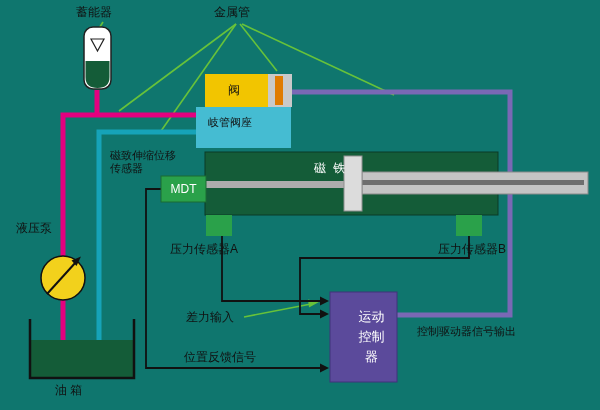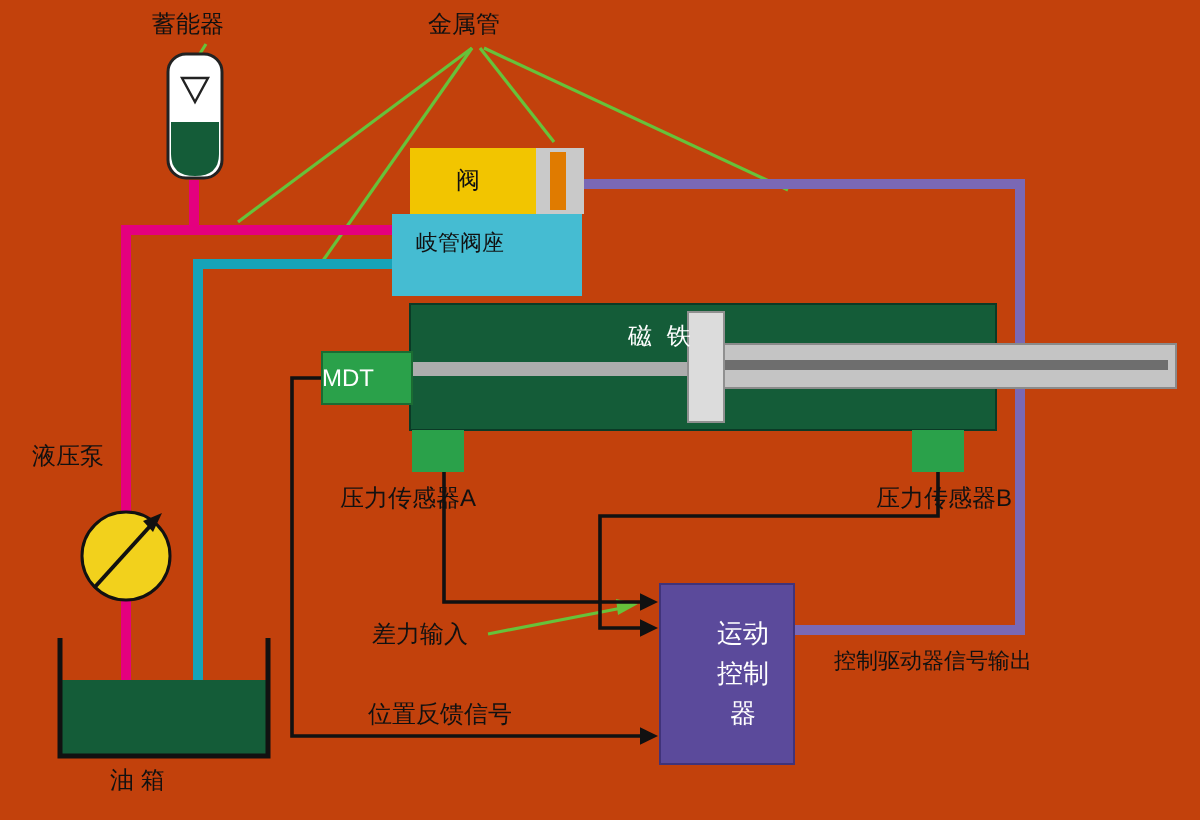--- a/index.html
+++ b/index.html
@@ -1,37 +1,37 @@
 <!DOCTYPE html>
 <html style="--c-pressure-line: #e4007f; --c-return-line: #16a3b8; --c-signal-line: #7a68b5; --c-annotation: #67c23a; --c-cylinder: #145c38; --c-valve: #f2c500; --c-valve-stripe: #e07b00; --c-manifold: #45bcd2; --c-controller: #5b4a9b; --c-sensor-green: #2aa14a; --c-pump: #f2d11c;"><head>
 <meta charset="utf-8">
 <style>
   * { margin:0; padding:0; box-sizing:border-box; }
   html,body { background:#fff; }
   .stage {
-    position:relative; width:600px; height:410px; background:#c2410c;
+    position:relative; width:600px; height:410px; background:#0f766e;
     overflow:hidden; font-family:"Liberation Sans", sans-serif;
   }
   .stage svg { position:absolute; left:0; top:0; }
 
   
   .lbl { position:absolute; font-size:12px; color:#111; white-space:nowrap; line-height:1.2; }
   .lbl.small { font-size:11px; }
   .lbl.white { color:#fff;margin-left:48px; }
   .lbl.ls { letter-spacing:2px; }
 
   .controller-box {
     position:absolute; left:330px; top:292px; width:67px; height:90px;
     display:flex; align-items:center; justify-content:center;
   }
   .controller-text {
     width:30px; color:#fff; font-size:13px; line-height:1.55;
     text-align:center; word-break:break-all;margin-left:16px;
   }
-  .mdt-text { position:absolute; left:161px; top:182px; width:45px; text-align:left;
+  .mdt-text { position:absolute; left:161px; top:182px; width:45px; text-align:center;
     color:#fff; font-size:12px; }
 
   
   .pipe { fill:none; stroke-width:5; }
   .pipe.pressure { stroke:var(--c-pressure-line,#e4007f); }
   .pipe.return   { stroke:var(--c-return-line,#16a3b8); }
   .pipe.signal   { stroke:var(--c-signal-line,#7a68b5); }
   .wire { fill:none; stroke:#111; stroke-width:1.8; }
   .anno { fill:none; stroke:var(--c-annotation,#67c23a); stroke-width:1.6; }
   .arrow-black { fill:#111; }
@@ -117,20 +117,24 @@
     <rect class="f-sensor" x="456" y="215" width="26" height="21"></rect>
 
     <rect class="f-controller" x="330" y="292" width="67" height="90" stroke="#40337a"></rect>
   </svg>
 
   <div class="lbl" style="left:76px;top:5px">蓄能器</div>
   <div class="lbl" style="left:214px;top:5px">金属管</div>
   <div class="lbl" style="left:228px;top:83px">阀</div>
   <div class="lbl small" style="left:208px;top:116px">岐管阀座</div>
 
+  <div class="lbl small" style="left:110px;top:149px">
+    <div>磁致伸缩位移</div>
+    <div>传感器</div>
+  </div>
 
   <div class="mdt-text">MDT</div>
   <div class="lbl white ls" style="left:266px;top:161px">磁 铁</div>
 
   <div class="lbl" style="left:16px;top:221px">液压泵</div>
   <div class="lbl" style="left:170px;top:242px">压力传感器A</div>
   <div class="lbl" style="left:438px;top:242px">压力传感器B</div>
 
   <div class="lbl" style="left:186px;top:310px">差力输入</div>
 

